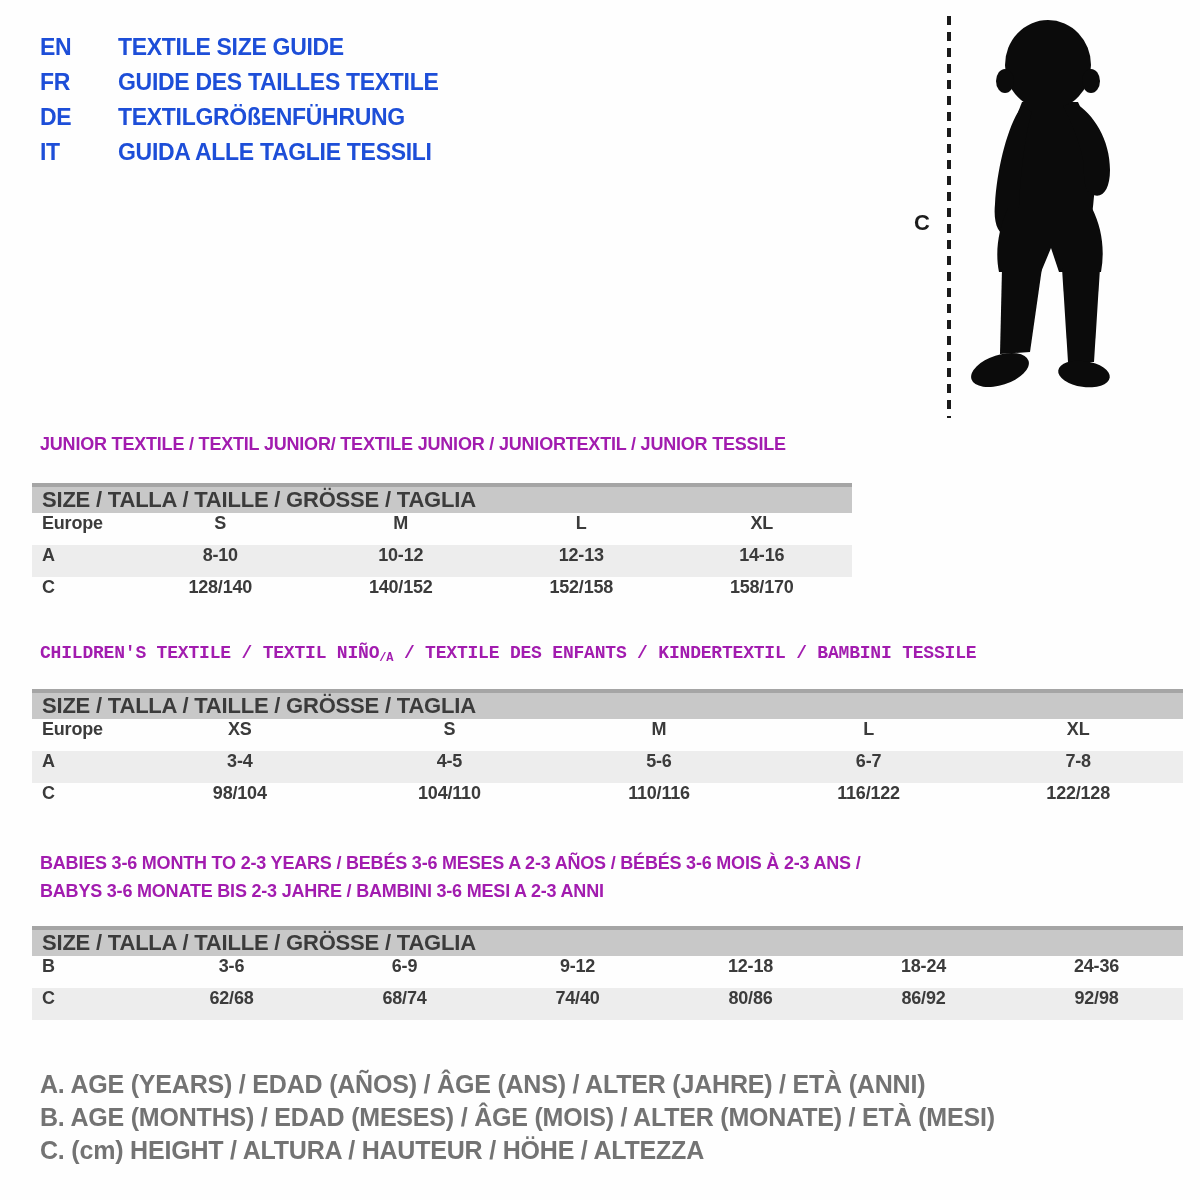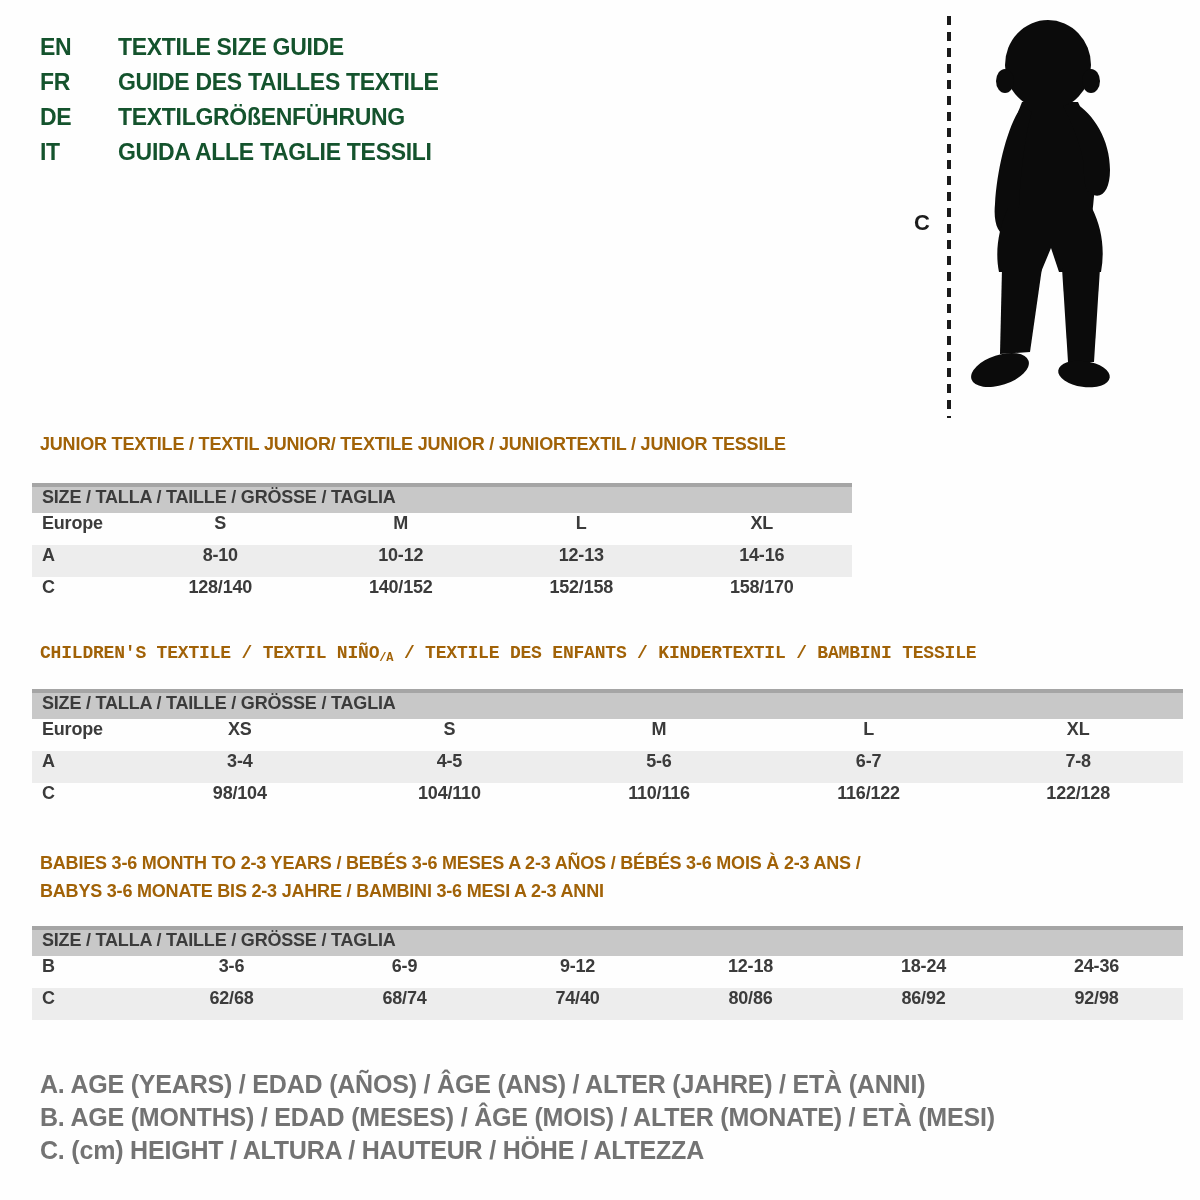--- a/index.html
+++ b/index.html
@@ -6,46 +6,46 @@
   body { background: #ffffff; }
   .canvas {
     position: relative; width: 1200px; height: 1200px;
     background: #fefefe; overflow: hidden;
     font-family: "Liberation Sans", sans-serif; color: #2f2f2f;
   }
 
   
   .languages { position: absolute; left: 40px; top: 30px; }
   .lang-row { display: flex; height: 35px; align-items: center;
-    font-weight: bold; font-size: 23px; letter-spacing: -0.3px; color: #14532d; }
+    font-weight: bold; font-size: 23px; letter-spacing: -0.3px; color: #1d4ed8; }
   .lang-code { width: 78px; }
 
   
   .figure { position: absolute; left: 912px; top: 14px; width: 240px; height: 406px; }
   .measure-line { position: absolute; left: 34px; top: 2px; }
   .height-label { position: absolute; left: 2px; top: 196px;
     font-size: 22px; font-weight: bold; color: #1c1c1c; }
   .baby-svg { position: absolute; left: 52px; top: 4px; }
 
   
   .section-title { position: absolute; left: 40px; font-size: 18px; font-weight: bold;
-    letter-spacing: -0.2px; color: #a16207; white-space: nowrap; }
+    letter-spacing: -0.2px; color: #a21caf; white-space: nowrap; }
   .title-junior { top: 434px; }
   .title-children { top: 643px; font-family: Liberation Mono, monospace; }
   .title-babies { top: 849px; line-height: 28px; }
   .sub-part { font-size: 12px; vertical-align: -3px; }
 
   
   .tbl { position: absolute; left: 32px; }
   .tbl-junior { top: 483px; width: 820px; }
   .tbl-children { top: 689px; width: 1151px; }
   .tbl-babies { top: 926px; width: 1151px; }
   .tbl-bar { height: 30px; border-top: 4px solid #a5a5a5; background: #c8c8c8;
     display: flex; align-items: flex-start; padding-left: 10px;
-    font-size: 18px; font-weight: bold; color: #3b3b3b; letter-spacing: -0.2px; }
+    font-size: 22px; font-weight: bold; color: #3b3b3b; letter-spacing: -0.2px; }
   .tbl-row { display: flex; height: 32px; 
     font-size: 18px; font-weight: bold; color: #3b3b3b; letter-spacing: -0.2px; }
   .tbl-row.alt { background: #ededed; }
   .cell-label { padding-left: 10px; text-align: left; }
   .cell-val { text-align: center; }
   .tbl-junior .cell-label { width: 98px; }
   .tbl-junior .cell-val { width: 180.5px; }
   .tbl-children .cell-label { width: 103px; }
   .tbl-children .cell-val { width: 209.6px; }
   .tbl-babies .cell-label { width: 113px; }

